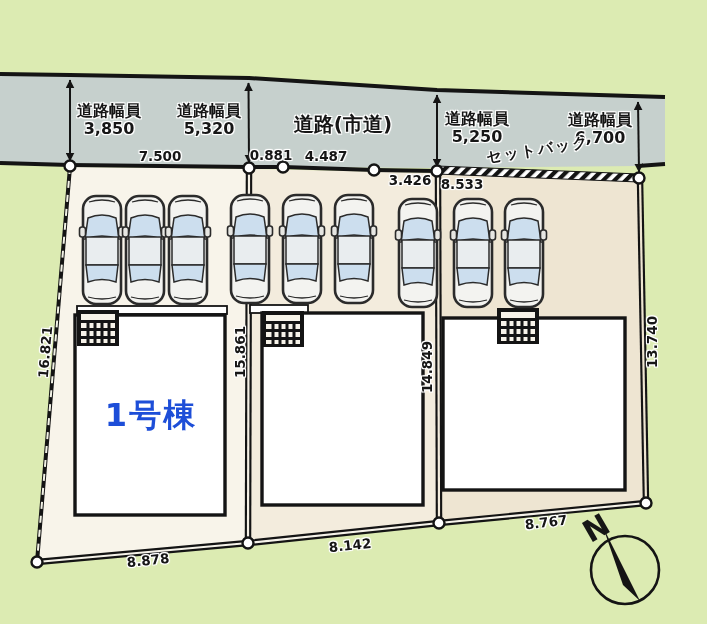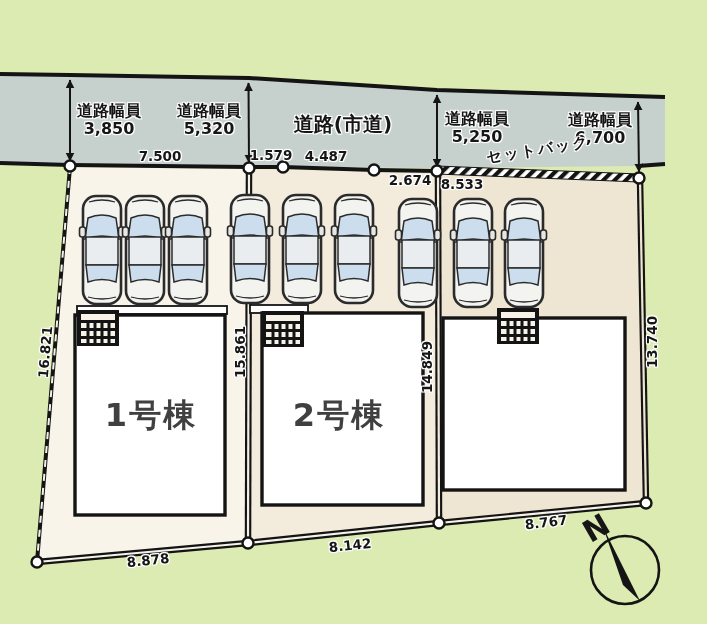--- a/index.html
+++ b/index.html
@@ -17,21 +17,21 @@
     font-weight:bold;
     color:#161616;
     white-space:nowrap;
     text-shadow:-1px -1px 0 #fff,1px -1px 0 #fff,-1px 1px 0 #fff,1px 1px 0 #fff,0 0 3px #fff,0 0 2px #fff;
   }
   .roadlbl{font-size:16px;text-align:center;line-height:1.15;}
   .roadname{font-size:20px;text-align:center;line-height:1.12;}
   .roadname .l2{font-size:18.5px;}
   .setback{font-size:15px;letter-spacing:2px;}
   .dim{font-size:13.5px;}
-  .bldg{font-size:32px;font-weight:600;letter-spacing:2px;color:#404040;text-shadow:none;}
+  .bldg{font-size:32px;font-weight:600;letter-spacing:2px;color:#1d4ed8;text-shadow:none;}
   .north{font-size:30px;font-weight:bold;text-shadow:none;}
 </style>
 </head>
 <body>
 
 <div class="stage">
 
   <svg width="707" height="624" viewBox="0 0 707 624">
     <defs>
       <marker id="arr" markerWidth="9" markerHeight="9" refX="7.5" refY="4" orient="auto-start-reverse" markerUnits="userSpaceOnUse" viewBox="0 0 8 8">
@@ -148,32 +148,31 @@
     <div>道路幅員</div>
     <div>5,250</div>
   </div>
   <div class="lbl roadlbl" style="left:600px;top:129px">
     <div>道路幅員</div>
     <div>6,700</div>
   </div>
   <div class="lbl setback" style="left:538px;top:150px;transform:translate(-50%,-50%) rotate(-9deg)">セットバック</div>
 
   <div class="lbl dim" style="left:160px;top:156px">7.500</div>
-  <div class="lbl dim" style="left:271px;top:155px">1.579</div>
+  <div class="lbl dim" style="left:271px;top:155px">0.881</div>
   <div class="lbl dim" style="left:326px;top:156px">4.487</div>
-  <div class="lbl dim" style="left:410px;top:180px">2.674</div>
+  <div class="lbl dim" style="left:410px;top:180px">3.426</div>
   <div class="lbl dim" style="left:462px;top:184px">8.533</div>
 
   <div class="lbl dim" style="left:45px;top:352px;transform:translate(-50%,-50%) rotate(-85deg)">16.821</div>
   <div class="lbl dim" style="left:240px;top:352px;transform:translate(-50%,-50%) rotate(-90deg)">15.861</div>
   <div class="lbl dim" style="left:427px;top:367px;transform:translate(-50%,-50%) rotate(-90deg)">14.849</div>
   <div class="lbl dim" style="left:652px;top:342px;transform:translate(-50%,-50%) rotate(-90deg)">13.740</div>
 
   <div class="lbl dim" style="left:148px;top:560px;transform:translate(-50%,-50%) rotate(-6deg)">8.878</div>
   <div class="lbl dim" style="left:350px;top:545px;transform:translate(-50%,-50%) rotate(-6deg)">8.142</div>
   <div class="lbl dim" style="left:546px;top:522px;transform:translate(-50%,-50%) rotate(-7deg)">8.767</div>
 
   <div class="lbl bldg" style="left:151px;top:416px">1号棟</div>
-  <div class="lbl bldg" style="left:339px;top:416px">2号棟</div>
 
   <div class="lbl north" style="left:596px;top:528px;transform:translate(-50%,-50%) rotate(-30deg)">N</div>
 
 </div>
 
 </body></html>

